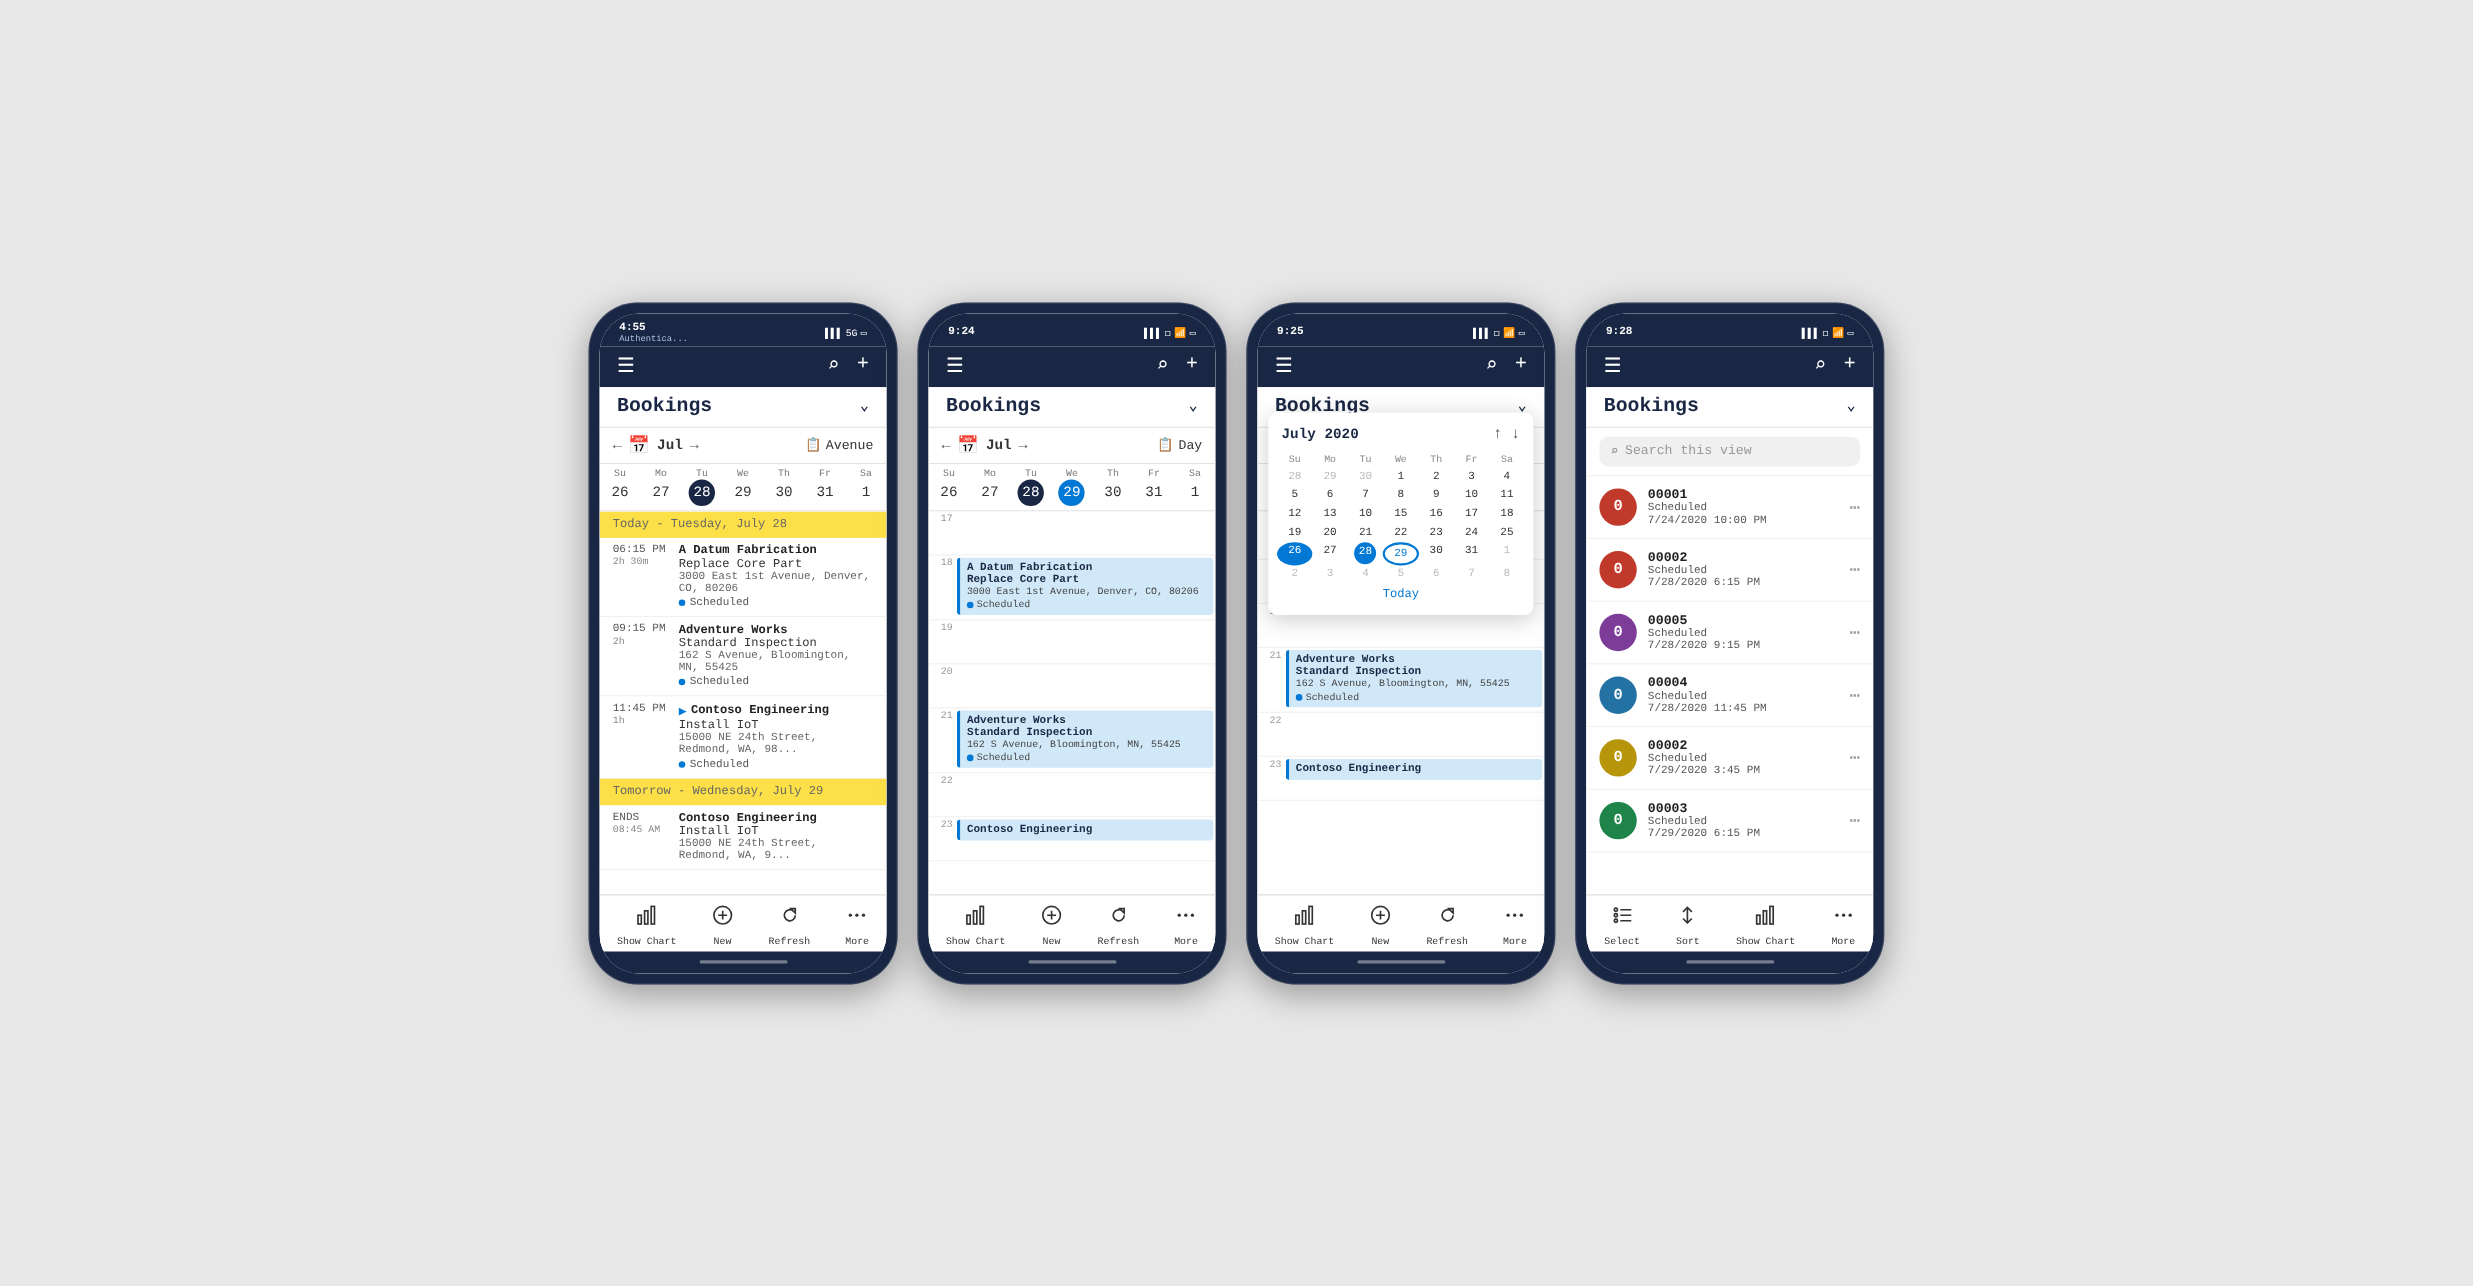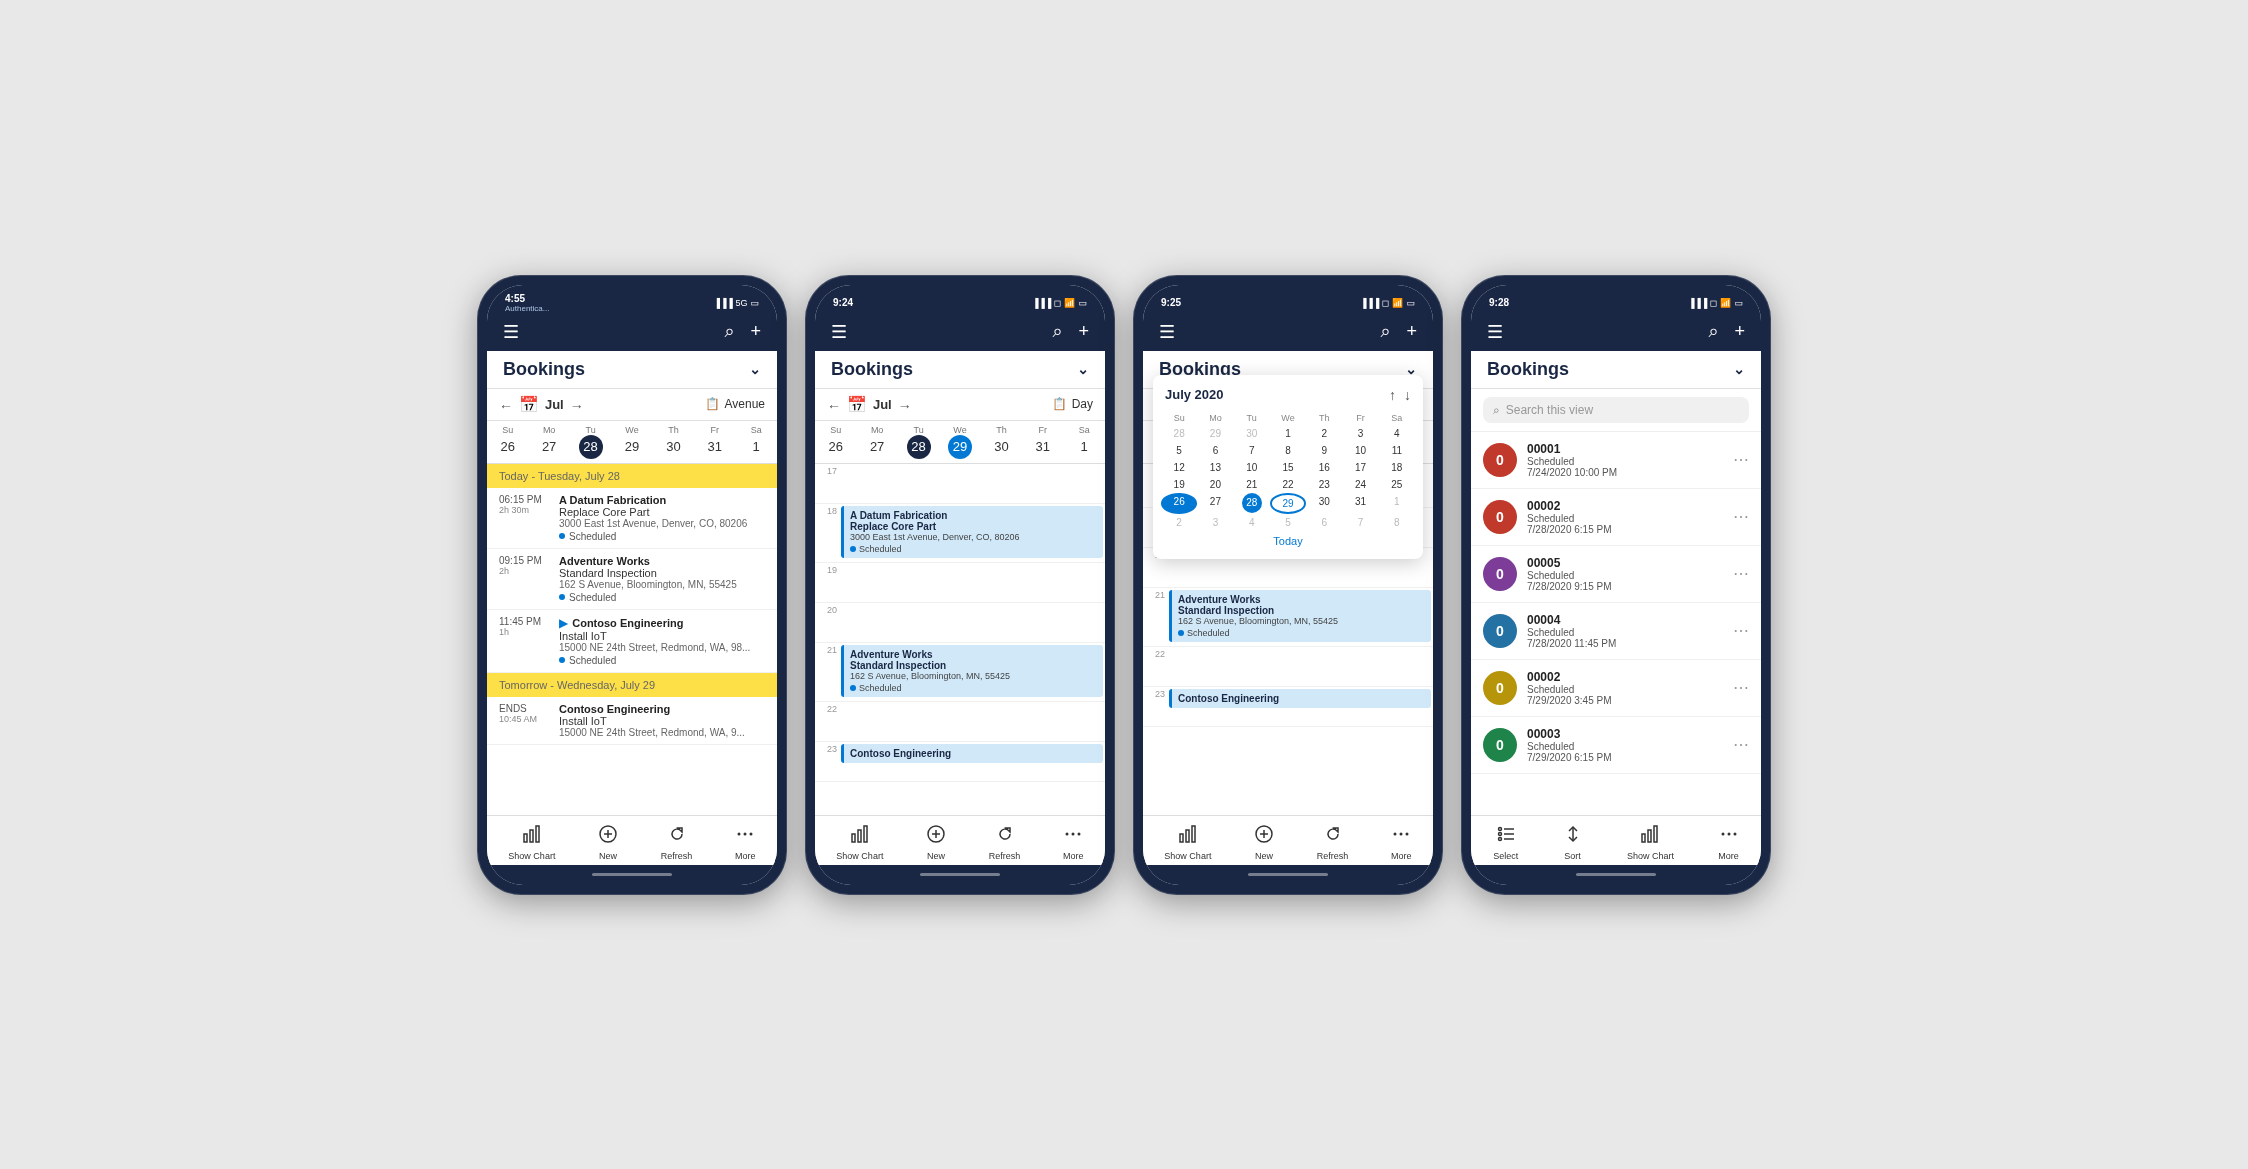--- a/index.html
+++ b/index.html
@@ -11,29 +11,30 @@
       min-height: 100vh;
       font-family: -apple-system, BlinkMacSystemFont, 'Segoe UI', sans-serif;
       padding: 20px;
     }
     .phones-container {
       display: flex;
       gap: 18px;
       align-items: center;
     }
     .phone {
-      width: 310px;
+      width: 281px;
       height: 620px;
       background: #1a2744;
       border-radius: 44px;
       padding: 10px;
       box-shadow: 0 8px 32px rgba(0,0,0,0.35), inset 0 0 0 1px rgba(255,255,255,0.15);
       position: relative;
       display: flex;
       flex-direction: column;
+      font-family: Liberation Mono, monospace;
     }
     .phone-inner {
       background: #f5f5f5;
       border-radius: 36px;
       flex: 1;
       overflow: hidden;
       display: flex;
       flex-direction: column;
     }
     .notch-area {
@@ -606,21 +607,21 @@
               <div class="agenda-status">
                   <span class="status-dot"></span>
                   <span>Scheduled</span>
                 </div>
             </div>
           </div>
           <div class="agenda-date-header">Tomorrow - Wednesday, July 29</div>
           <div class="agenda-item">
             <div class="agenda-time-col">
               <div class="agenda-time">ENDS</div>
-              <div class="agenda-duration">10:45 AM</div>
+              <div class="agenda-duration">08:45 AM</div>
             </div>
             <div class="agenda-detail">
               <div class="agenda-company">Contoso Engineering</div>
               <div class="agenda-task">Install IoT</div>
               <div class="agenda-address">15000 NE 24th Street, Redmond, WA, 9...</div>
             </div>
           </div>
         </div>
       </div>
       <div class="bottom-toolbar">

